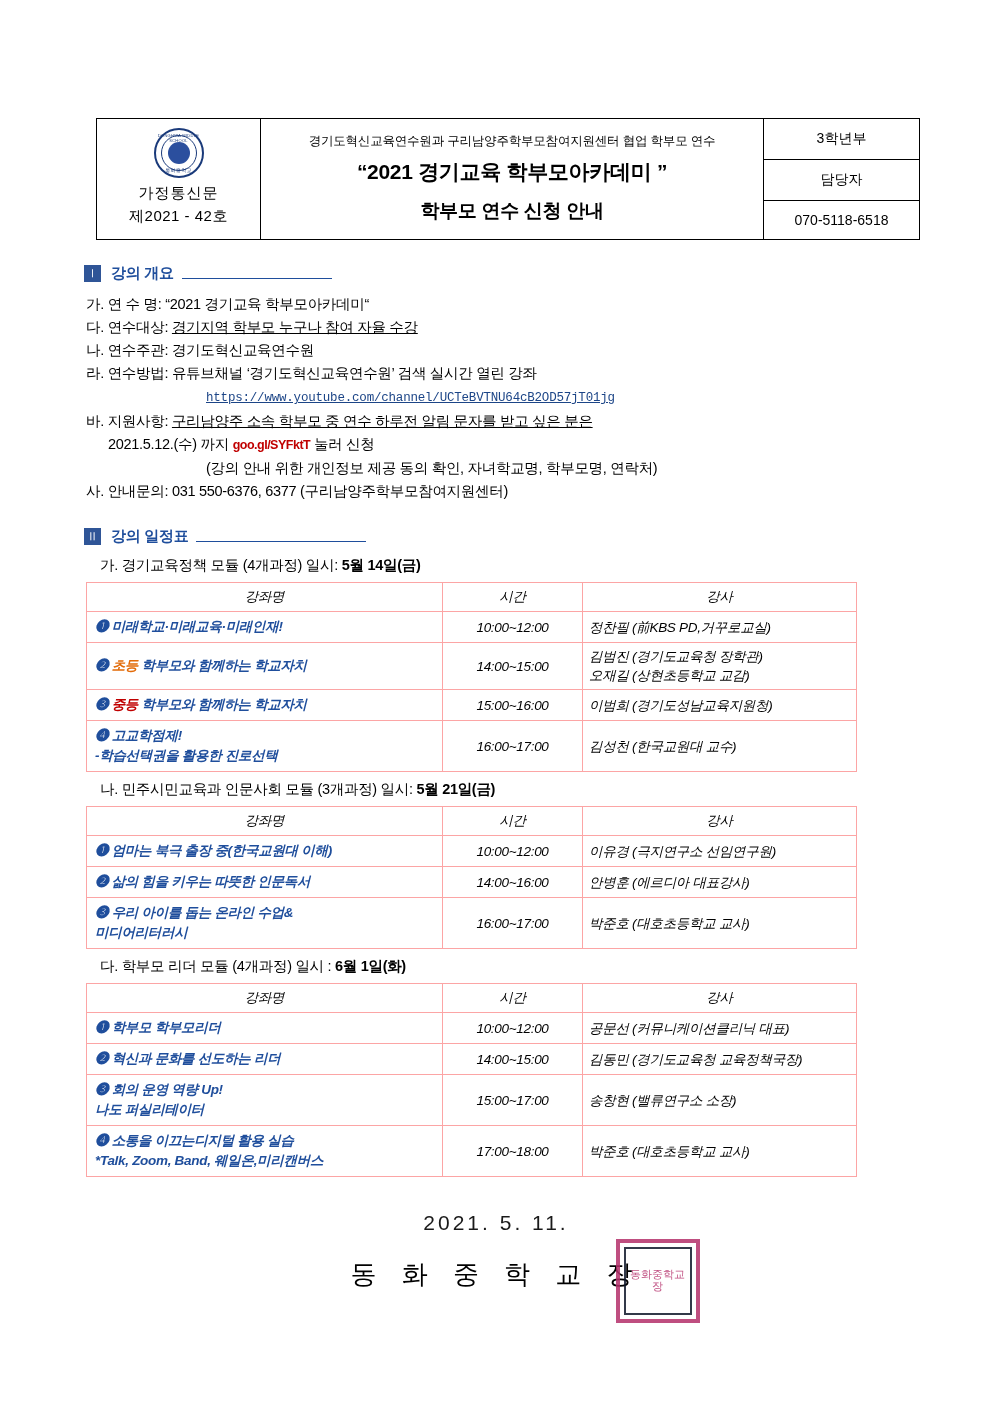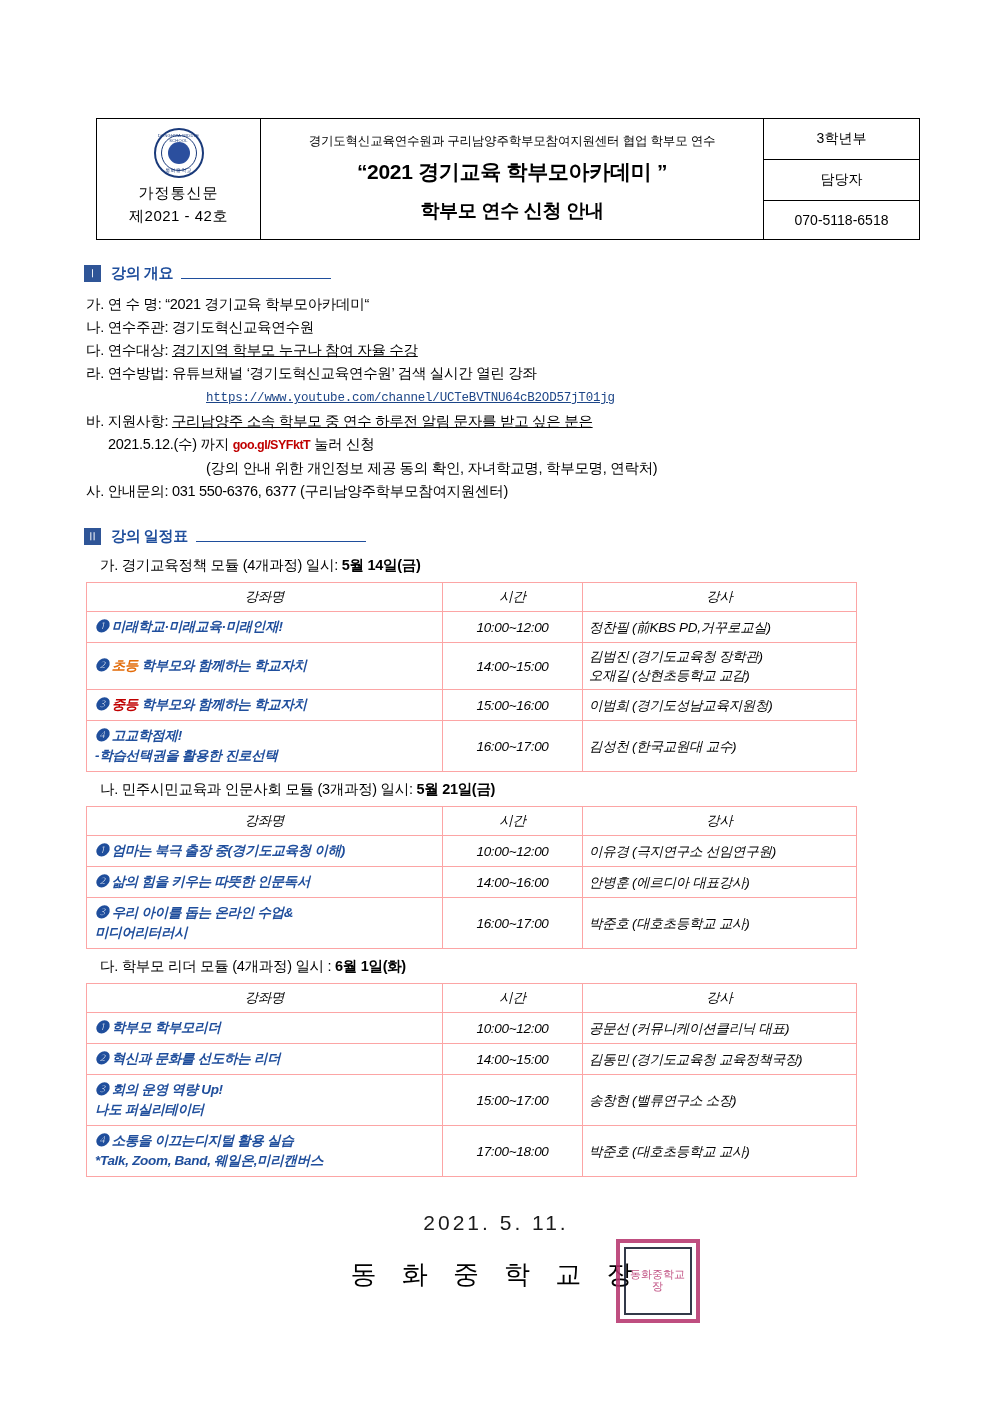--- a/index.html
+++ b/index.html
@@ -138,21 +138,20 @@
     margin-right: 10px;
     flex: none;
   }
   .sec-title {
     color: #1f4e9c;
     font-size: 15px;
     font-weight: bold;
     letter-spacing: -0.3px;
     margin-right: 8px;
     white-space: nowrap;
-    font-family: Liberation Serif, serif;
   }
   .sec-rule {
     height: 1px;
     background: #1f4e9c;
     flex: none;
     width: 150px;
     position: relative;
     top: 5px;
   }
   .sec-rule.wide { width: 170px; }
@@ -307,26 +306,26 @@
     <span class="sec-num">Ⅰ</span>
     <span class="sec-title">강의 개요</span>
     <span class="sec-rule"></span>
   </div>
 
   <div class="para">
     <span class="lbl">가. 연 수 명:</span>
     <span>“2021 경기교육 학부모아카데미“</span>
   </div>
   <div class="para">
+    <span class="lbl">다. 연수대상:</span>
+    <span class="u">경기지역 학부모 누구나 참여 자율 수강</span>
+  </div>
+  <div class="para">
     <span class="lbl">나. 연수주관:</span>
     <span>경기도혁신교육연수원</span>
-  </div>
-  <div class="para">
-    <span class="lbl">다. 연수대상:</span>
-    <span class="u">경기지역 학부모 누구나 참여 자율 수강</span>
   </div>
   <div class="para">
     <span class="lbl">라. 연수방법:</span>
     <span>유튜브채널 ‘경기도혁신교육연수원’ 검색 실시간 열린 강좌</span>
   </div>
   <div class="para indent-2">
     <span class="link">https://www.youtube.com/channel/UCTeBVTNU64cB2OD57jT01jg</span>
   </div>
   <div class="para">
     <span class="lbl">바. 지원사항:</span>
@@ -396,21 +395,21 @@
         <col class="col-time">
         <col class="col-lect">
       </colgroup>
     <tbody>
         <tr>
       <th>강좌명</th>
       <th>시간</th>
       <th>강사</th>
     </tr>
     <tr>
-      <td class="c-name"><span class="circ">❶</span> <span>엄마는 북극 출장 중(경기도교육청 이해)</span></td>
+      <td class="c-name"><span class="circ">❶</span> <span>엄마는 북극 출장 중(한국교원대 이해)</span></td>
       <td class="c-time">10:00~12:00</td>
       <td class="c-lect">이유경 (극지연구소 선임연구원)</td>
     </tr>
     <tr>
       <td class="c-name"><span class="circ">❷</span> <span>삶의 힘을 키우는 따뜻한 인문독서</span></td>
       <td class="c-time">14:00~16:00</td>
       <td class="c-lect">안병훈 (에르디아 대표강사)</td>
     </tr>
     <tr>
       <td class="c-name"><span class="circ">❸</span> <span style="white-space:pre-line">우리 아이를 돕는 온라인 수업&amp;

